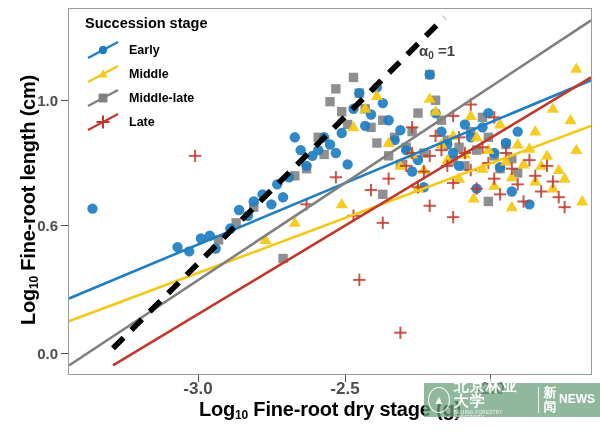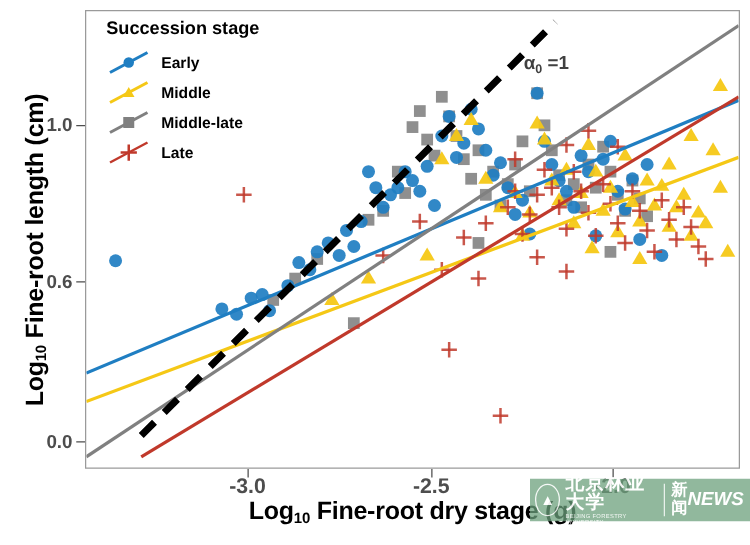--- a/index.html
+++ b/index.html
@@ -57,22 +57,22 @@
            font-size:12px;color:#fff;line-height:1;}
   .wm-cn{font-size:15px;color:#fff;font-weight:bold;letter-spacing:1px;
          font-family:"DejaVu Sans",sans-serif;line-height:1;}
   .wm-en{font-size:4.6px;color:rgba(255,255,255,0.9);letter-spacing:0.3px;
          font-family:"Liberation Sans",sans-serif;line-height:1;margin-top:2px;}
   .wm-div{width:1px;background:rgba(255,255,255,0.8);margin:4px 0;}
   .wm-right{display:flex;flex-direction:row;justify-content:center;
             align-items:center;padding:0 5px;}
   .wm-news-cn{font-size:13px;color:#fff;font-weight:bold;line-height:1.05;
               font-family:"DejaVu Sans",sans-serif;}
-  .wm-news-en{font-size:15px;color:#fff;font-weight:bold;line-height:1.1;
-              font-family:"Liberation Sans",sans-serif;font-style:italic;}
+  .wm-news-en{font-size:12px;color:#fff;font-weight:bold;line-height:1.1;
+              font-family:"Liberation Sans",sans-serif;}
 </style>
 </head>
 <body>
 
 <div id="fig">
 
   <div class="ytitle">
     <span>Log</span><span class="sub">10</span>
     <span>Fine-root length (cm)</span>
   </div>

